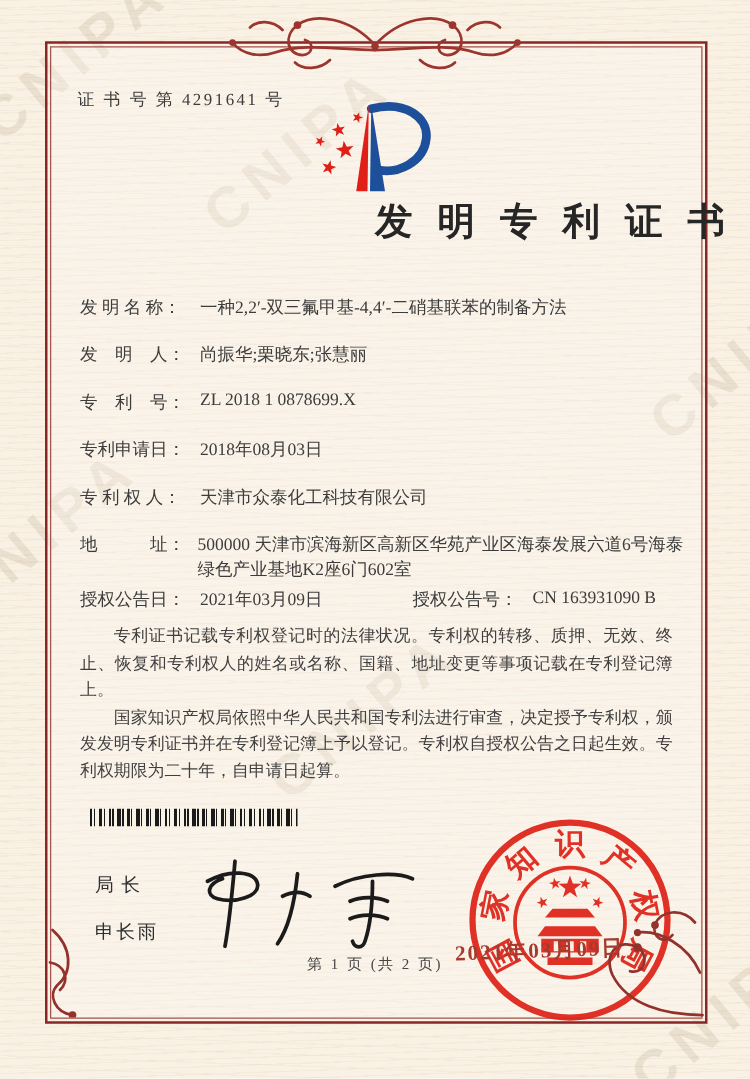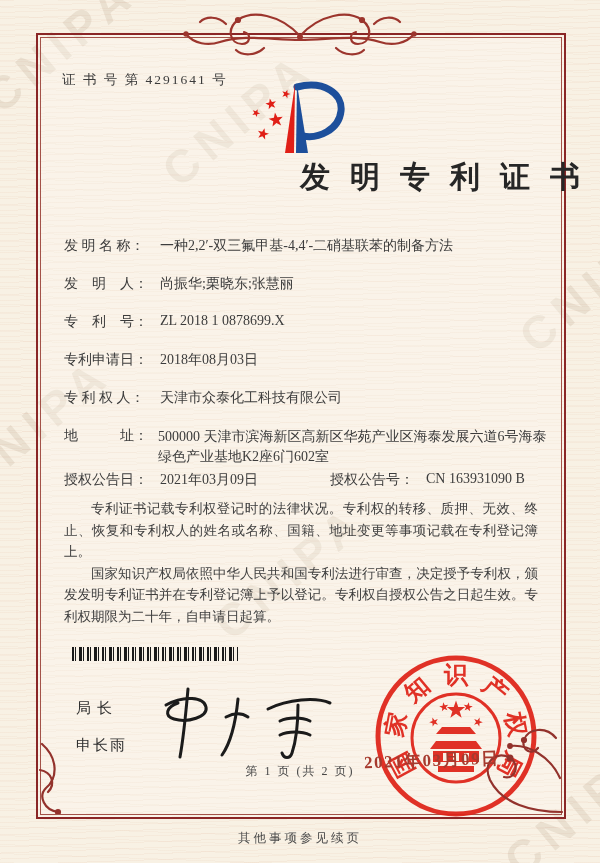--- a/index.html
+++ b/index.html
@@ -191,15 +191,14 @@
   </svg>
   <svg class="abs" style="left:38px;top:742px" width="40" height="72" viewBox="0 0 40 72">
     <g stroke="#93322c" stroke-width="2.2" fill="none" stroke-linecap="round">
       <path d="M4,2 C20,16 20,36 8,46 C0,54 6,68 20,70"></path>
       <path d="M2,28 C14,30 18,42 10,50"></path>
       <circle cx="20" cy="70" r="2" fill="#93322c"></circle>
     </g>
   </svg>
 
   <div class="abs page-num">第 1 页 (共 2 页)</div>
-  <div class="abs foot-note">其他事项参见续页</div>
 
 </div>
 
 </body></html>

